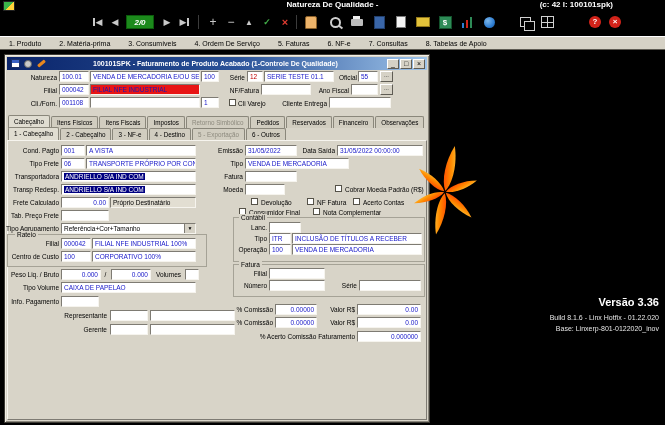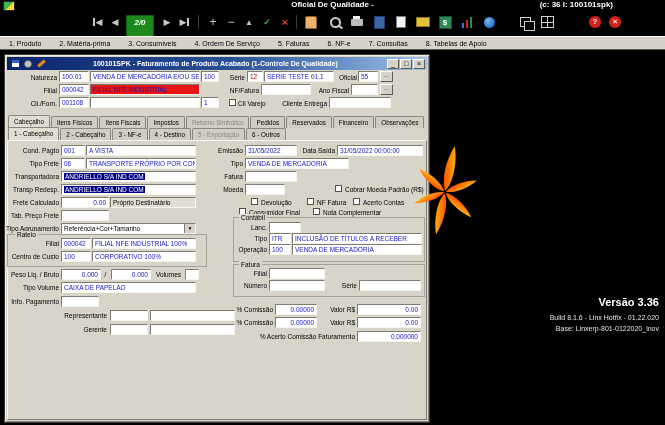--- a/index.html
+++ b/index.html
@@ -7,21 +7,21 @@
   
   .titlebar{position:absolute;left:0;top:0;width:100%;height:10px;}
   .appicon{position:absolute;left:3px;top:1px;width:10px;height:8px;background:linear-gradient(135deg,#3cb54a 0 50%,#ffd23a 50% 100%);border:1px solid #222;}
   .wtitle{position:absolute;left:0;right:0;top:0;text-align:center;font-size:8px;font-weight:bold;color:#fff;line-height:10px;}
   .wtitle-right{position:absolute;right:52px;top:0;font-size:8px;font-weight:bold;color:#fff;line-height:10px;}
   
   .toolbar{position:absolute;left:0;top:10px;width:100%;height:26px;}
   .tbtn{position:absolute;top:3px;width:18px;height:18px;display:flex;align-items:center;justify-content:center;color:#c9c9c9;font-size:9px;}
   .tbtn .bar{display:inline-block;width:2px;height:8px;background:#c9c9c9;margin:0 1px;}
   .tsep{position:absolute;top:5px;width:1px;height:14px;background:#3c3c3c;}
-  .counter{position:absolute;top:5px;width:28px;height:22px;background:#1c8a1c;border:1px solid #0c5c0c;color:#fff;font-size:8px;font-weight:bold;text-align:center;line-height:13px;box-sizing:border-box;font-style:italic;}
+  .counter{position:absolute;top:5px;width:28px;height:14px;background:#1c8a1c;border:1px solid #0c5c0c;color:#fff;font-size:8px;font-weight:bold;text-align:center;line-height:13px;box-sizing:border-box;font-style:italic;}
   .green{color:#43b04a;font-weight:bold;}
   .redx{color:#e23d32;font-weight:bold;font-size:11px;}
   .i-hand{width:10px;height:11px;background:#edb36a;border:1px solid #8a5f28;border-radius:2px 2px 1px 1px;}
   .i-search{position:relative;width:7px;height:7px;border:2px solid #cfcfcf;border-radius:50%;}
   .i-search::after{content:"";position:absolute;width:5px;height:2px;background:#cfcfcf;right:-4px;bottom:-2px;transform:rotate(40deg);}
   .i-print{position:relative;width:12px;height:7px;background:#bdbdbd;border-radius:1px;}
   .i-print::before{content:"";position:absolute;left:2px;top:-3px;width:7px;height:3px;background:#f0f0f0;}
   .i-calc{width:9px;height:11px;background:#3a66a8;border:1px solid #22406e;}
   .i-doc{width:8px;height:10px;background:#f4f4f4;border:1px solid #7a7a7a;}
   .i-mail{width:12px;height:8px;background:#e3c23a;border:1px solid #93781a;}
@@ -69,22 +69,22 @@
   .build{position:absolute;right:6px;top:314px;font-size:7px;color:#e6e6e6;}
   .base{position:absolute;right:6px;top:325px;font-size:7px;color:#e6e6e6;}
 </style>
 </head>
 <body>
 
 <div class="screen">
 
   <div class="titlebar">
     <span class="appicon"></span>
-    <div class="wtitle">Oficial De Qualidade -</div>
-    <div class="wtitle-right">(c: 36 l: 100101spk)</div>
+    <div class="wtitle">Natureza De Qualidade -</div>
+    <div class="wtitle-right">(c: 42 l: 100101spk)</div>
   </div>
 
   <div class="toolbar">
     <div class="tbtn" style="left:88px">
         <span class="bar"></span>
         <span>◀</span>
       </div>
     <div class="tbtn" style="left:106px">
         <span>◀</span>
       </div>

